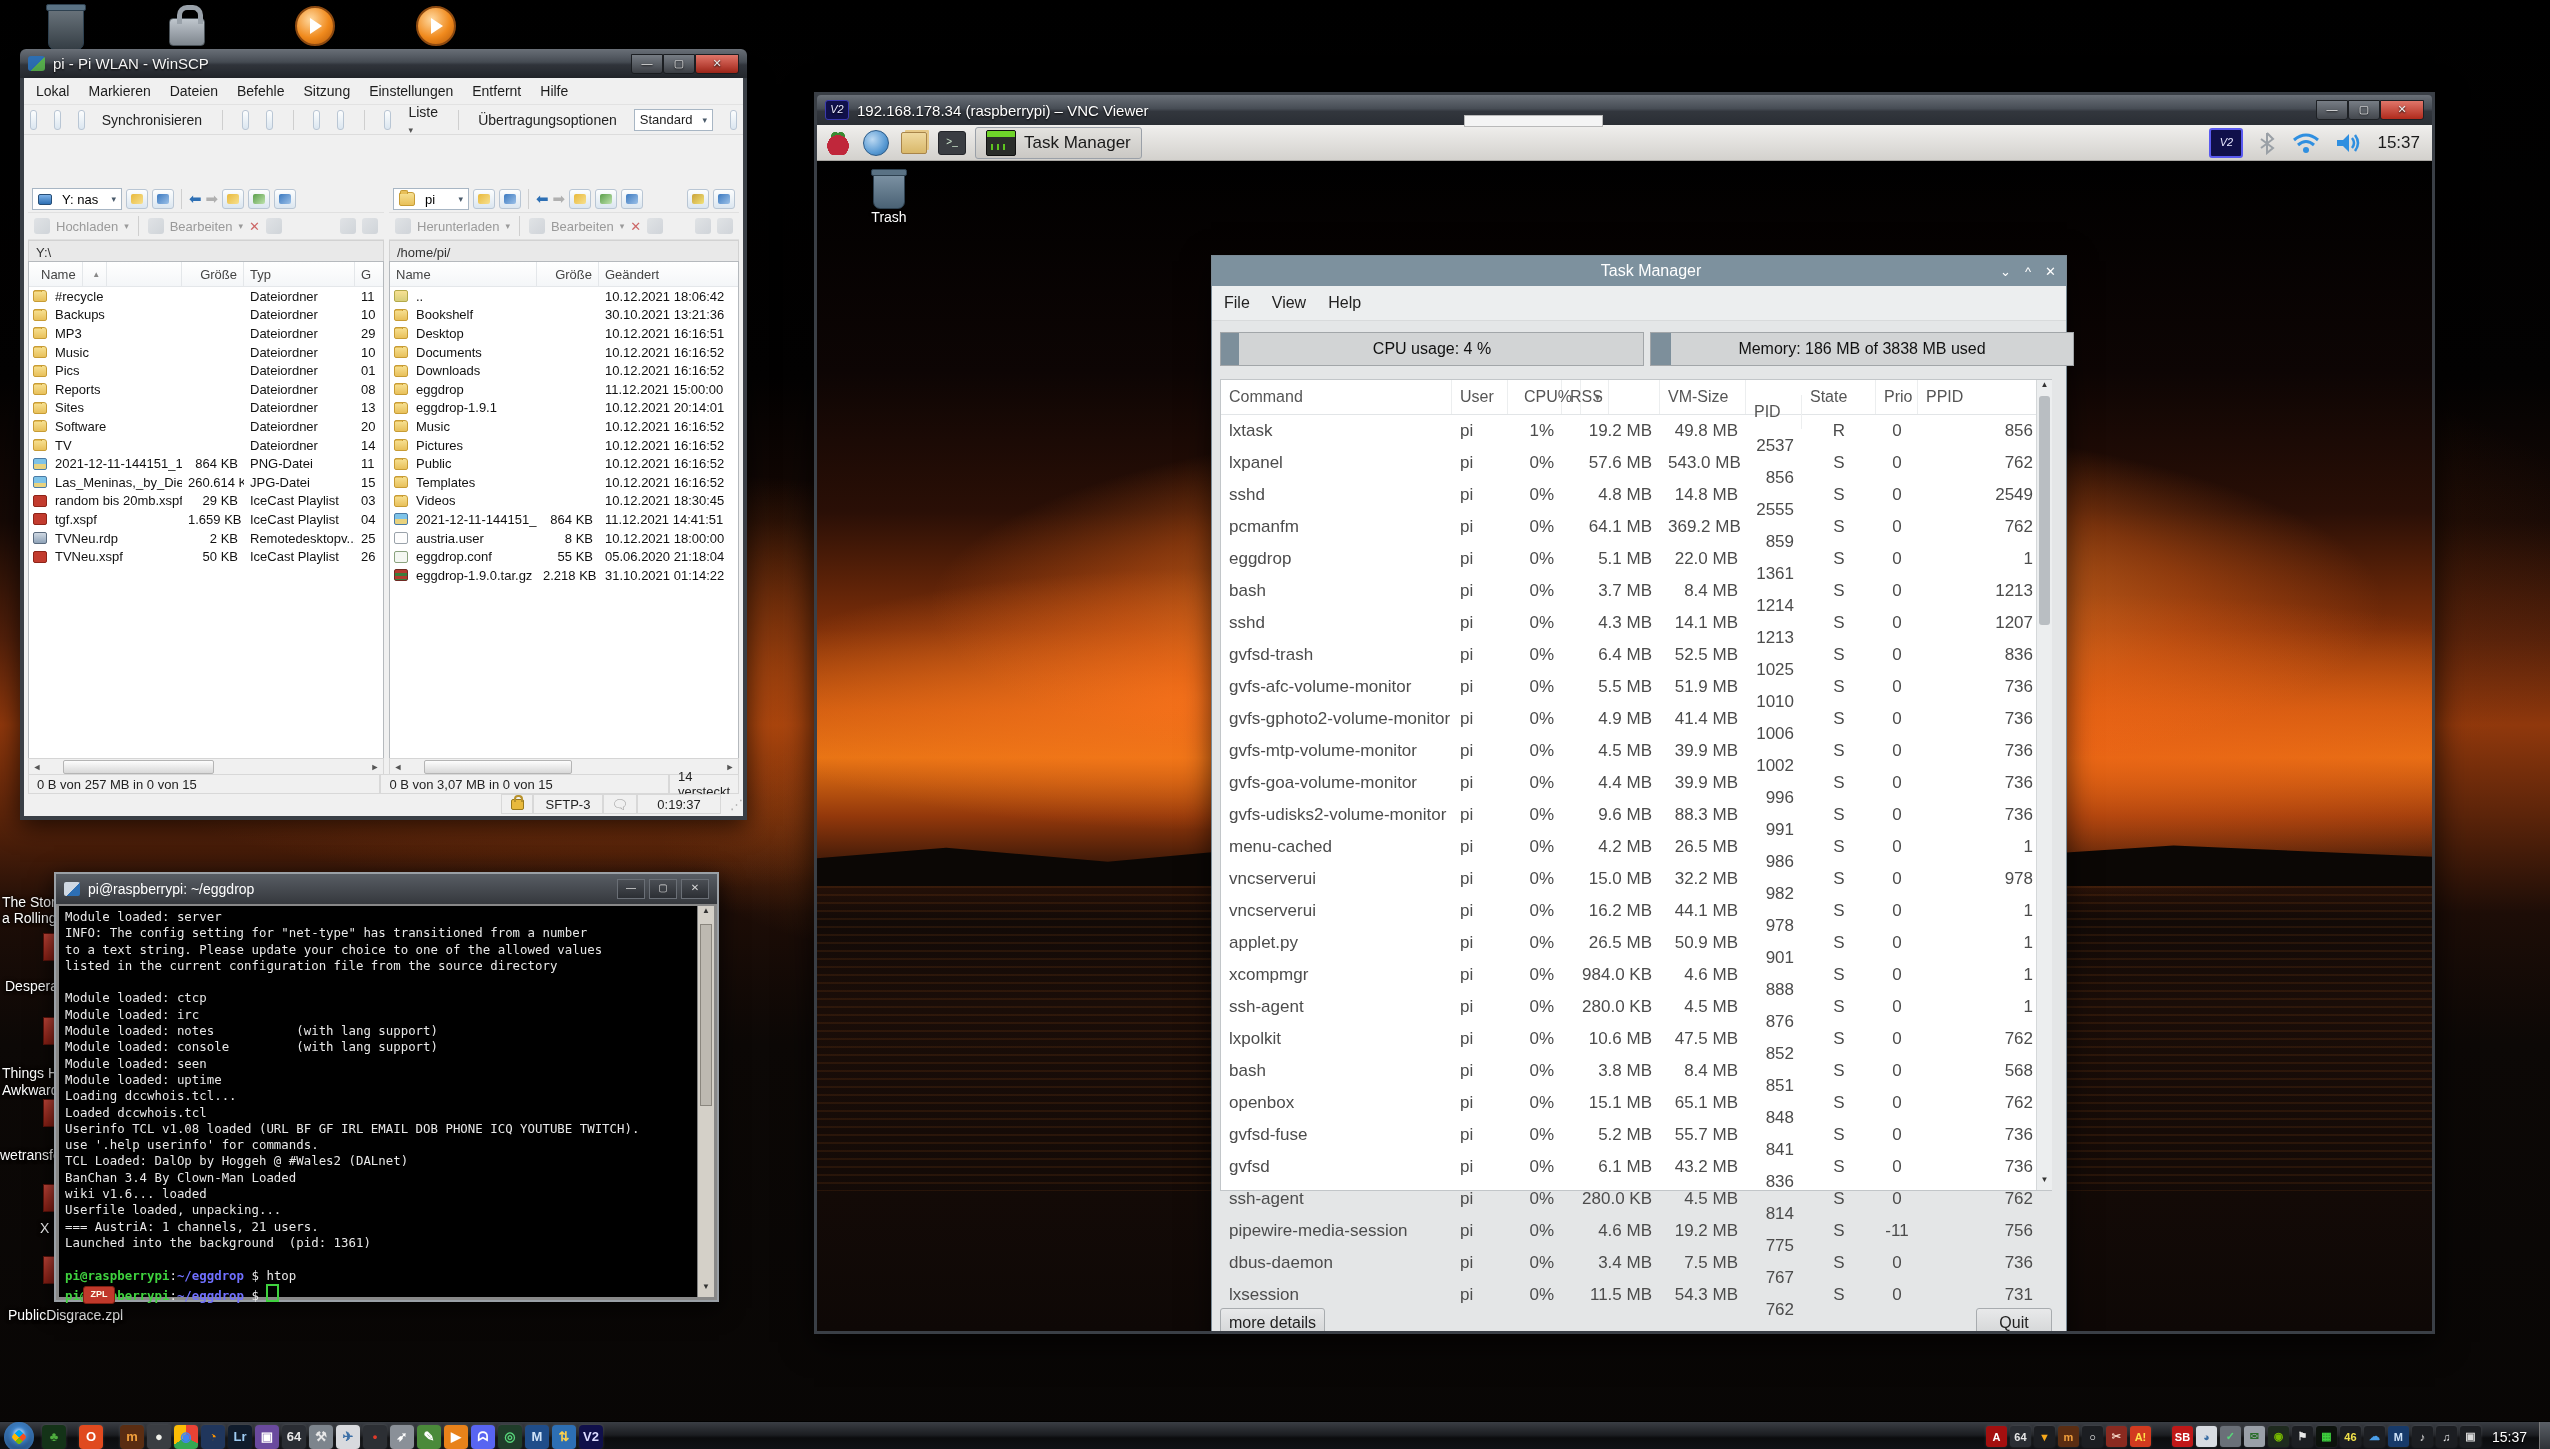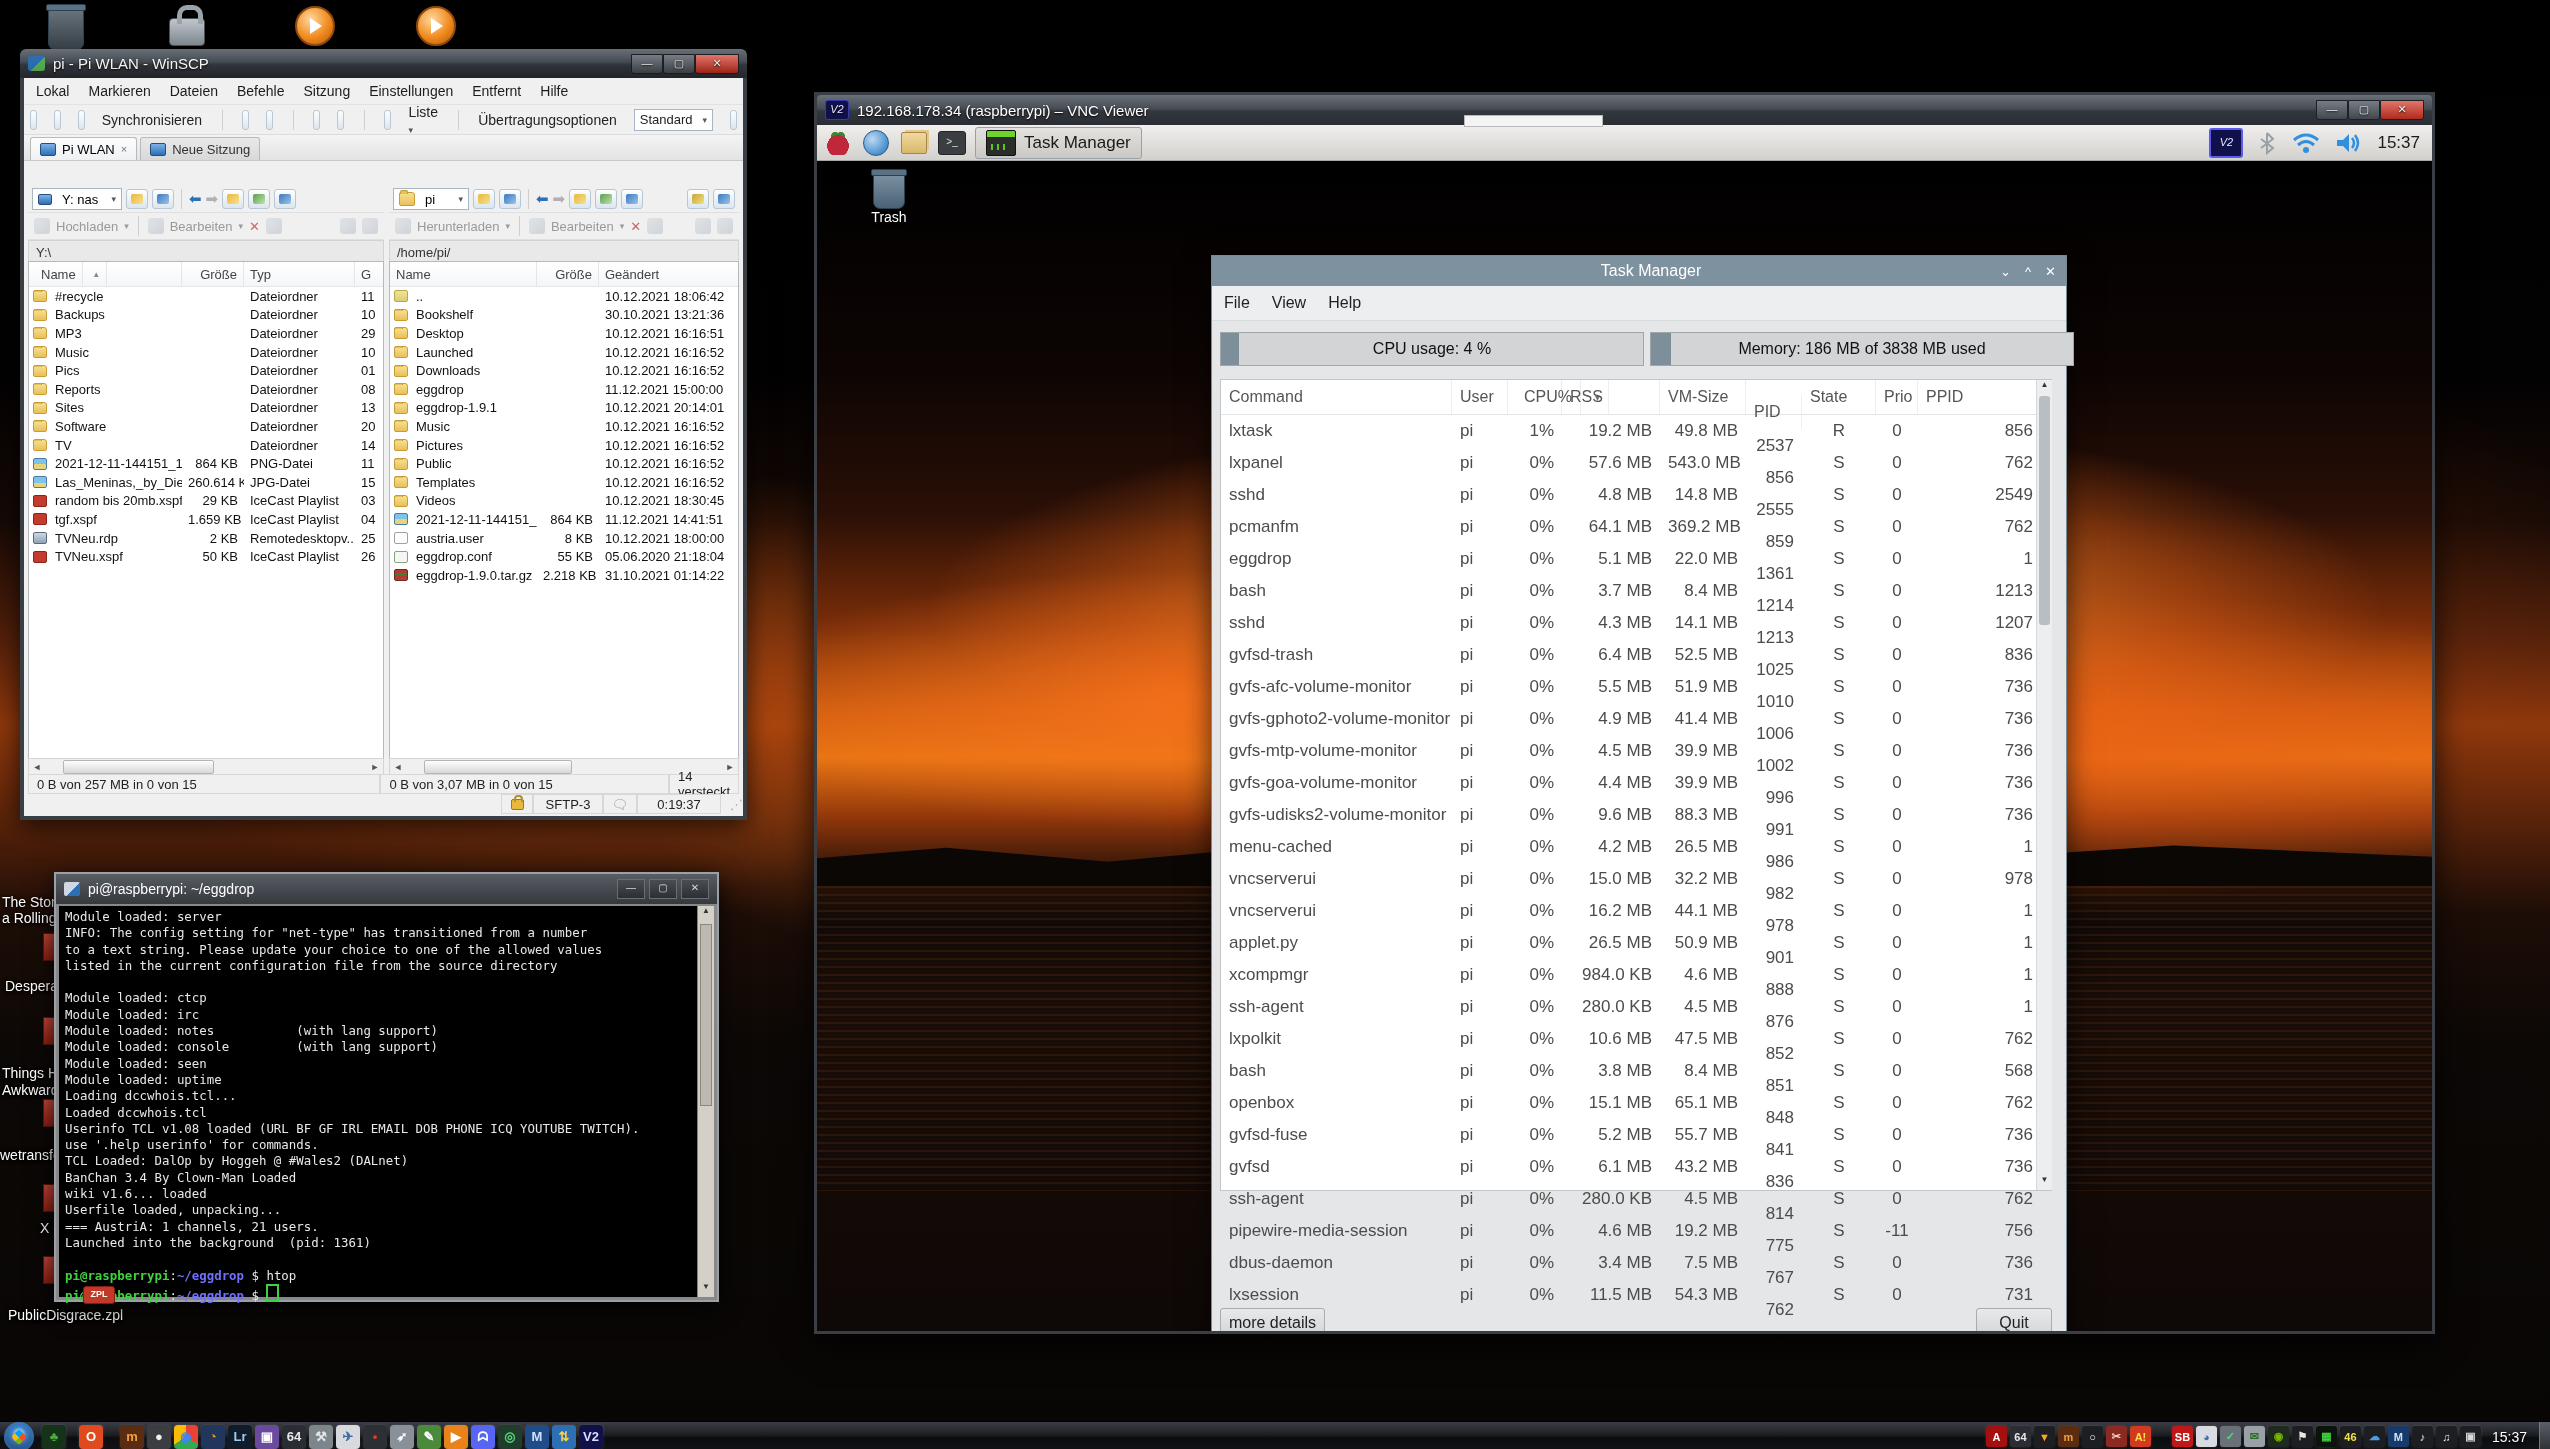--- a/index.html
+++ b/index.html
@@ -231,31 +231,20 @@
       <span class="tico g1"></span>
       <span><span>Liste</span> <span style="font-size:9px;color:#555;">▾</span></span>
       <span class="tsep"></span>
       <span>Übertragungsoptionen</span>
       <span class="combo" style="width:119px;">
         <span>Standard</span>
           <span class="arr" style="margin-left:auto;">▾</span>
       </span>
       <span class="tico g1"></span>
     </div>
-    <div class="ws-tabs">
-      <span class="ws-tab">
-        <span class="mini-mon"></span>
-        <span>Pi WLAN</span>
-        <span class="tabx">×</span>
-      </span>
-      <span class="ws-tab inactive">
-        <span class="mini-mon"></span>
-        <span>Neue Sitzung</span>
-      </span>
-    </div>
 
     <div class="pane" style="left:4px;width:356px;">
       <div class="pane-tools">
         <span class="combo" style="width:78px;">
           <span class="mini-mon" style="width:12px;height:9px;"></span>
           <span>Y: nas</span>
             <span class="arr" style="margin-left:auto;">▾</span>
         </span>
         <span class="tico g2"></span>
         <span class="tico g1"></span>
@@ -513,21 +502,21 @@
               </span>
               <span style="width:127px;flex:0 0 127px;">Desktop</span>
               <span style="width:62px;flex:0 0 62px;text-align:right;"></span>
               <span style="flex:1;">10.12.2021 16:16:51</span>
             </div>
 
             <div class="frow">
               <span class="cicon">
                 <span class="fi i-folder"></span>
               </span>
-              <span style="width:127px;flex:0 0 127px;">Launched</span>
+              <span style="width:127px;flex:0 0 127px;">Documents</span>
               <span style="width:62px;flex:0 0 62px;text-align:right;"></span>
               <span style="flex:1;">10.12.2021 16:16:52</span>
             </div>
 
             <div class="frow">
               <span class="cicon">
                 <span class="fi i-folder"></span>
               </span>
               <span style="width:127px;flex:0 0 127px;">Downloads</span>
               <span style="width:62px;flex:0 0 62px;text-align:right;"></span>

